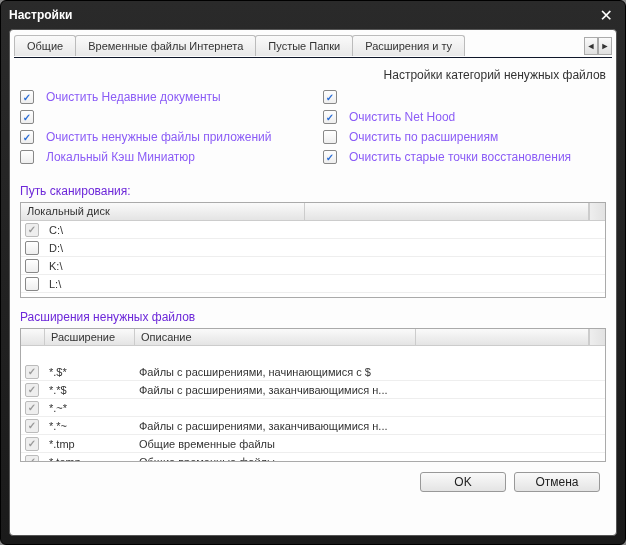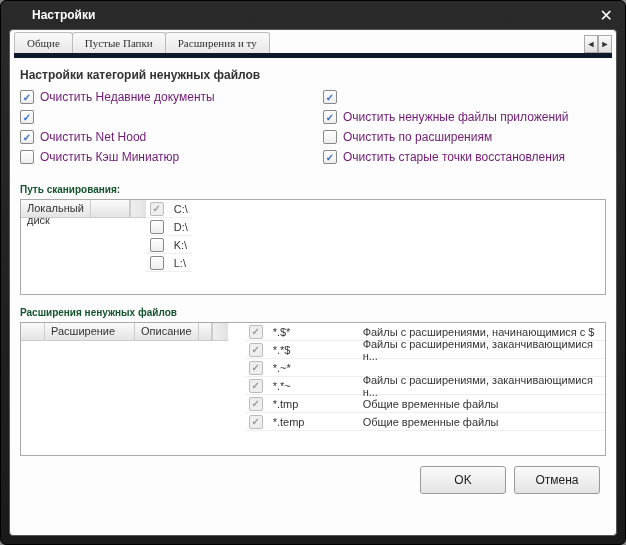--- a/index.html
+++ b/index.html
@@ -21,43 +21,42 @@
   flex-direction: column;
 }
 .titlebar {
   height: 28px;
   display: flex;
   align-items: center;
   justify-content: space-between;
   padding: 0 8px;
   color: #fff;
 }
-.titlebar-title { font-weight: bold; font-size: 12px; margin-left: 23px; }
+.titlebar-title { font-weight: bold; font-size: 12px; }
 .close-btn {
   color: #fff;
   font-size: 16px;
   cursor: pointer;
   padding: 0 4px;
 }
 .client {
   flex: 1;
   background: #fdfdfd;
   margin: 0 8px 8px 8px;
   border-radius: 4px;
   display: flex;
   flex-direction: column;
   padding: 4px;
   border: 1px solid #555;
 }
 .tabs {
   display: flex;
-  border-bottom: 5px solid #0f172a;
+  border-bottom: 1px solid #0f172a;
   height: 24px;
-  align-items: flex-end;
-  font-family: Liberation Serif, serif;
+  align-items: center;
 }
 .tab {
   padding: 4px 12px;
   border: 1px solid #bbb;
   border-bottom: none;
   background: linear-gradient(to bottom, #fafafa, #e8e8e8);
   font-size: 11px;
   color: #333;
   cursor: pointer;
   margin-right: -1px;
@@ -88,65 +87,66 @@
   color: #333;
 }
 .content {
   padding: 10px 6px 6px 6px;
   flex: 1;
   display: flex;
   flex-direction: column;
   overflow: hidden;
 }
 .section-title {
-  font-weight: bold;
+  font-weight: normal;
   font-size: 12px;
   color: #333;
   margin-bottom: 8px;
+  text-align: right;
 }
 .check-grid {
   display: grid;
   grid-template-columns: 1fr 1fr;
   gap: 6px 20px;
   margin-bottom: 10px;
 }
 .check-item {
   display: flex;
   align-items: center;
-  gap: 6px;
-  font-size: 12px;
-  color: #701a75;
+  gap: 12px;
+  font-size: 12px;
+  color: #8b5cf6;
 }
 .chk {
   width: 14px;
   height: 14px;
   border: 1px solid #888;
   background: linear-gradient(to bottom,#fff,#eee);
   display: inline-flex;
   align-items: center;
   justify-content: center;
   border-radius: 2px;
   font-size: 10px;
   color: #2b6cd4;
   cursor: pointer;
 }
 .chk.checked::after { content: "✓"; font-weight: bold; }
 .chk.disabled { background: #eee; color: #999; cursor: default; border-color:#bbb;}
 .subheader {
-  font-weight: bold;
-  font-size: 10px;
-  color: #14532d;
+  font-weight: normal;
+  font-size: 12px;
+  color: #6d28d9;
   margin: 4px 0 4px 0;
 }
 .listbox {
   border: 1px solid #aaa;
   background: #fff;
   position: relative;
   display: flex;
-  flex-direction: row;
+  flex-direction: column;
 }
 .list-header {
   display: flex;
   background: linear-gradient(to bottom,#fafafa,#e4e4e4);
   border-bottom: 1px solid #ccc;
   height: 18px;
 }
 .list-header .col {
   border-right: 1px solid #ccc;
   padding: 2px 6px;
@@ -183,21 +183,21 @@
 .col-drive { flex: 1; }
 .col-empty { flex: 1; }
 .footer {
   display: flex;
   justify-content: flex-end;
   gap: 8px;
   padding: 10px 6px 4px 6px;
 }
 .btn {
   min-width: 86px;
-  height: 28px;
+  height: 20px;
   border: 1px solid #999;
   border-radius: 3px;
   background: linear-gradient(to bottom,#fafafa,#e4e4e4);
   font-size: 12px;
   cursor: pointer;
   color: #222;
 }
 
 .list-body::-webkit-scrollbar { width: 16px; }
 .list-body::-webkit-scrollbar-track { background: #eee; border-left:1px solid #ccc;}
@@ -208,20 +208,21 @@
 
 <div class="window">
   <div class="titlebar">
     <span class="titlebar-title">Настройки</span>
     <span class="close-btn">✕</span>
   </div>
   <div class="client">
 
     <div class="tabs">
       <div class="tab">Общие</div>
+      <div class="tab">Временные файлы Интернета</div>
       <div class="tab">Пустые Папки</div>
       <div class="tab">Расширения и ту</div>
       <div class="tab-scroll">
         <span>◄</span>
         <span>►</span>
       </div>
     </div>
 
     <div class="content">
 
@@ -233,33 +234,33 @@
           <span>Очистить Недавние документы</span>
         </div>
         <div class="check-item">
           <span class="chk checked"></span>
         </div>
         <div class="check-item">
           <span class="chk checked"></span>
         </div>
         <div class="check-item">
           <span class="chk checked"></span>
+          <span>Очистить Net Hood</span>
+        </div>
+        <div class="check-item">
+          <span class="chk checked"></span>
           <span>Очистить ненужные файлы приложений</span>
-        </div>
-        <div class="check-item">
-          <span class="chk checked"></span>
-          <span>Очистить Net Hood</span>
         </div>
         <div class="check-item">
           <span class="chk"></span>
           <span>Очистить по расширениям</span>
         </div>
         <div class="check-item">
           <span class="chk"></span>
-          <span>Очистить Кэш Миниатюр</span>
+          <span>Локальный Кэш Миниатюр</span>
         </div>
         <div class="check-item">
           <span class="chk checked"></span>
           <span>Очистить старые точки восстановления</span>
         </div>
         <div></div>
       </div>
 
       <div class="subheader">Путь сканирования:</div>
       <div class="listbox scan-box">

